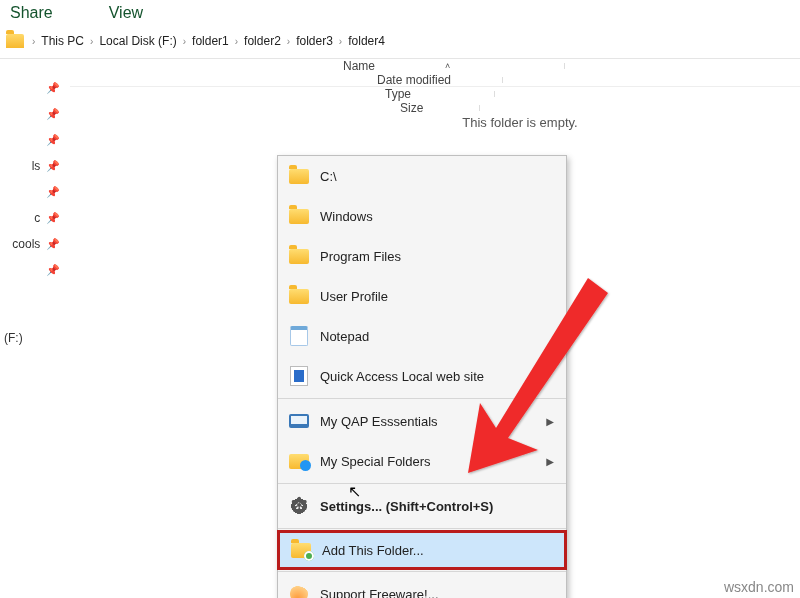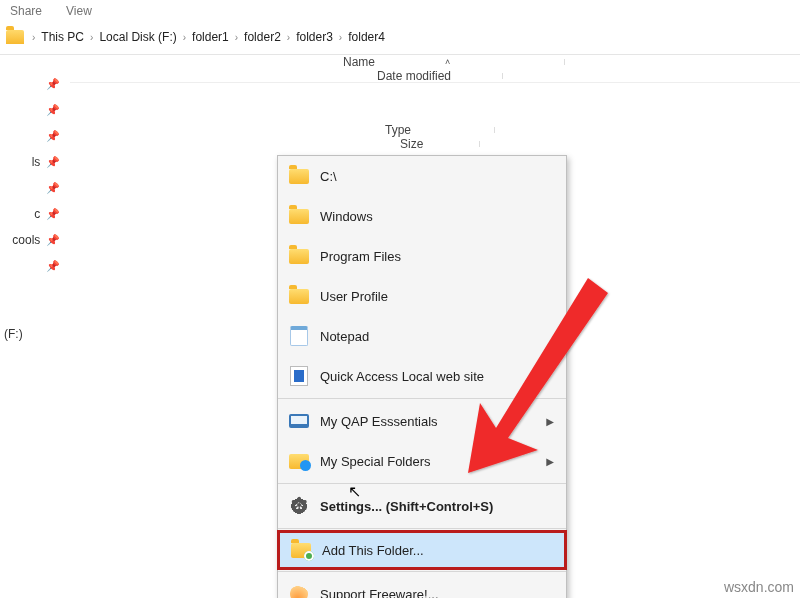--- a/index.html
+++ b/index.html
@@ -1,18 +1,18 @@
 <!DOCTYPE html>
 <html><head>
 <meta charset="utf-8">
 <style>
 * { box-sizing: border-box; margin: 0; padding: 0; }
 body { font-family: "Segoe UI", Tahoma, sans-serif; font-size: 12px; background: #fff; width: 800px; height: 598px; overflow: hidden; position: relative; }
 
-.tabs { display: flex; padding: 4px 10px 6px; font-size: 12px; color: #737373; }
+.tabs { display: flex; padding: 4px 10px 6px; font-size: 16px; color: #14532d; gap: 32px; }
 .tabs span { margin-right: 24px; cursor: default; }
 
 .addrbar { display: flex; align-items: center; padding: 6px 6px 10px; border-bottom: 1px solid #e5e5e5; }
 .crumb-icon { width: 18px; height: 14px; background: linear-gradient(#ffd96b,#f7b92f); border-radius: 2px 2px 0 0; position: relative; margin-right: 4px; }
 .crumb-icon::before { content:""; position:absolute; top:-4px; left:0; width:8px; height:4px; background:#f7b92f; border-radius:2px 2px 0 0; }
 .crumb { color: #222; margin: 0 2px; }
 .chev { color: #888; margin: 0 4px; font-size: 10px; }
 
 .main { display: flex; height: 540px; }
 .sidebar { width: 70px; padding: 16px 4px 0 0; font-size: 12px; color: #333; }
@@ -20,21 +20,21 @@
 .pin { color:#7a7a7a; font-size:11px; margin-left:6px; }
 .sb-sep { height: 42px; }
 
 .content { flex:1; position: relative; }
 .cols { display:flex; border-bottom: 1px solid #eee; height: 28px; align-items:center; font-size: 12px; color:#444;flex-direction:column; }
 .cols > div { padding: 0 10px; position: relative; }
 .col-sep { position:absolute; right:0; top:4px; bottom:4px; width:1px; background:#ddd; }
 .col-name { width: 260px; padding-left: 38px !important; display:flex; align-items:center; }
 .col-name .sort { font-size:9px; color:#555; margin-left:70px; }
 .col-date { width: 136px; }
-.col-type { width: 120px; margin-top: 40px; }
+.col-type { width: 120px; }
 .col-size { width: 90px; }
 
 .empty { text-align:center; color:#555; font-size: 13px; margin-top: 28px; padding-left: 170px; }
 
 
 .ctx { position:absolute; left:277px; top:155px; width:290px; background:#f5f5f5; border:1px solid #bfbfbf; box-shadow: 2px 3px 6px rgba(0,0,0,0.25); font-size: 13px; color:#222; }
 .mi { display:flex; align-items:center; height:40px; padding: 0 10px; position:relative; }
 .mi.sel { background:#cde6fb; border:3px solid #b91c1c; margin:-1px; }
 .mi .ic { width:22px; height:22px; margin-right:10px; display:flex; align-items:center; justify-content:center; }
 .mi .arrow { position:absolute; right:12px; font-size:10px; color:#555; }
@@ -127,20 +127,21 @@
     <div class="cols">
       <div class="col-name">
           <span>Name</span>
           <span class="sort">˄</span>
           <span class="col-sep"></span>
         </div>
       <div class="col-date"><span>Date modified</span><span class="col-sep"></span></div>
       <div class="col-type"><span>Type</span><span class="col-sep"></span></div>
       <div class="col-size"><span>Size</span><span class="col-sep"></span></div>
     </div>
+    <div class="empty">This folder is empty.</div>
   </div>
 </div>
 
 <div class="ctx">
   <div class="mi">
       <span class="ic">
         <span class="folder"></span>
       </span>
       <span>C:\</span>
     </div>

